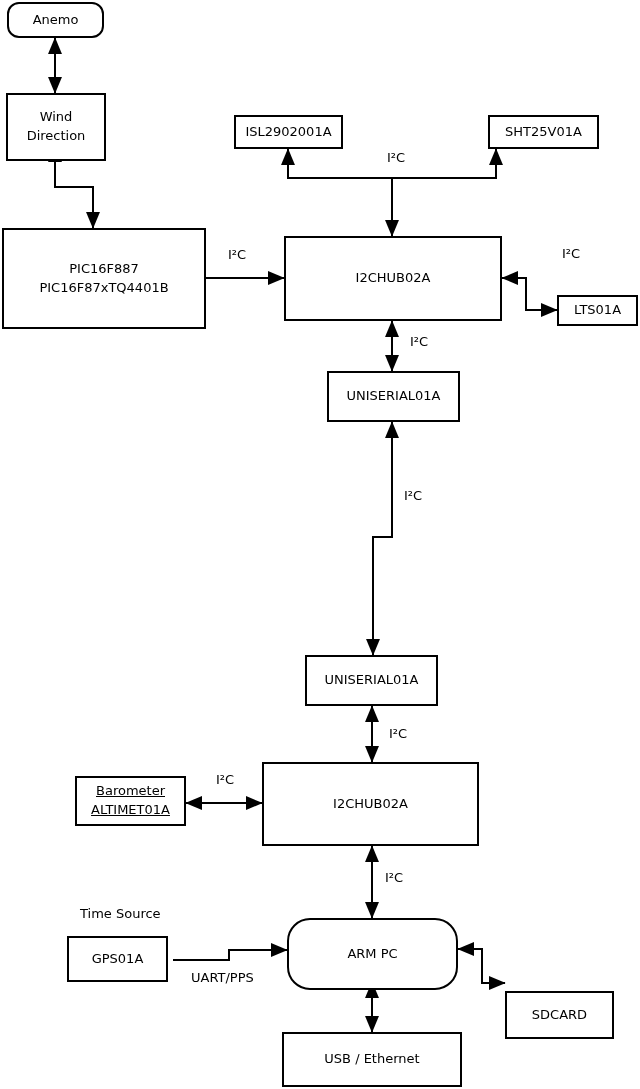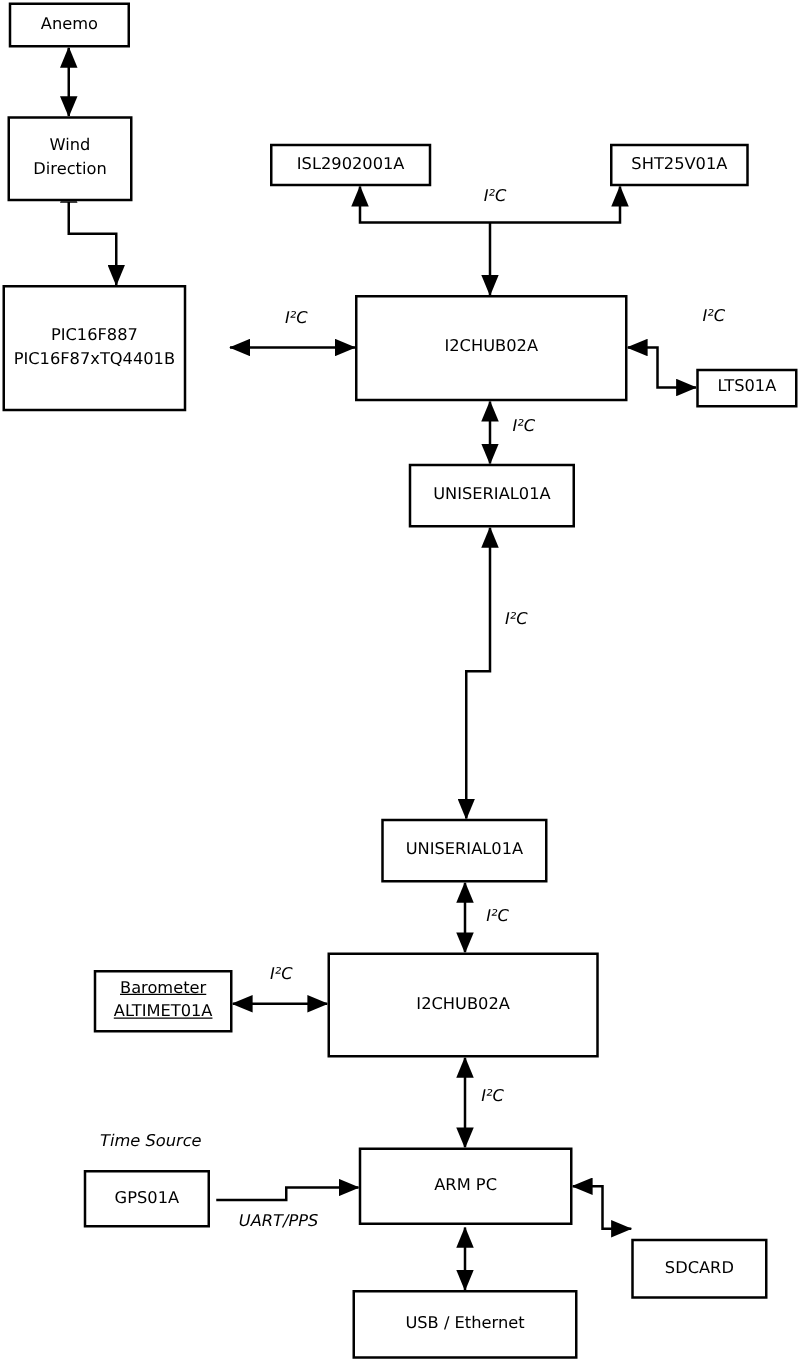--- a/index.html
+++ b/index.html
@@ -46,21 +46,20 @@
   .box-label {
     font-size: 13px;
     line-height: 1.45;
     white-space: pre-line;
   }
   .edge-label {
     position: absolute;
     font-size: 13px;
     line-height: 1.2;
     white-space: nowrap;
-    font-style: italic;
   }
 </style>
 </head>
 <body>
 
 <div class="canvas">
   <svg class="edges" viewBox="0 0 640 1089" xmlns="http://www.w3.org/2000/svg">
     <defs>
       <marker id="arrow" viewBox="0 0 12 10" refX="11.5" refY="5" markerWidth="17" markerHeight="14" markerUnits="userSpaceOnUse" orient="auto-start-reverse">
         <path class="arrow-head" d="M0,0 L12,5 L0,10 Z"></path>
@@ -78,32 +77,32 @@
         <polyline points="392,422 392,537 373,537 373,655" class="edge" marker-start="url(#arrow)" marker-end="url(#arrow)"></polyline>
         <polyline points="372,706 372,762" class="edge" marker-start="url(#arrow)" marker-end="url(#arrow)"></polyline>
         <polyline points="186,803 262,803" class="edge" marker-start="url(#arrow)" marker-end="url(#arrow)"></polyline>
         <polyline points="372,846 372,918" class="edge" marker-start="url(#arrow)" marker-end="url(#arrow)"></polyline>
         <polyline points="173,960 229,960 229,950 287,950" class="edge" marker-end="url(#arrow)"></polyline>
         <polyline points="458,949 482,949 482,983 505,983" class="edge" marker-start="url(#arrow)" marker-end="url(#arrow)"></polyline>
         <polyline points="372,982 372,1032" class="edge" marker-start="url(#arrow)" marker-end="url(#arrow)"></polyline>
       </g>
   </svg>
   <div id="node-layer">
-      <div class="box" style="left: 7px; top: 2px; width: 97px; height: 36px;">
+      <div class="box" style="left: 7px; top: 2px; width: 97px; height: 36px; border-radius: 12px;">
         <span class="box-label">Anemo</span>
       </div>
       <div class="box" style="left: 6px; top: 93px; width: 100px; height: 68px;">
         <span class="box-label">Wind
 Direction</span>
       </div>
-      <div class="box" style="left: 2px; top: 228px; width: 147px; height: 101px; text-align: center;">
+      <div class="box" style="left: 2px; top: 228px; width: 204px; height: 101px; text-align: center;">
         <span class="box-label">PIC16F887
 PIC16F87xTQ4401B</span>
       </div>
-      <div class="box" style="left: 216px; top: 115px; width: 129px; height: 34px;">
+      <div class="box" style="left: 234px; top: 115px; width: 109px; height: 34px;">
         <span class="box-label">ISL2902001A</span>
       </div>
       <div class="box" style="left: 440px; top: 115px; width: 111px; height: 34px; margin-left: 48px;">
         <span class="box-label">SHT25V01A</span>
       </div>
       <div class="box" style="left: 284px; top: 236px; width: 218px; height: 85px;">
         <span class="box-label">I2CHUB02A</span>
       </div>
       <div class="box" style="left: 557px; top: 295px; width: 81px; height: 31px;">
         <span class="box-label">LTS01A</span>
@@ -117,21 +116,21 @@
       <div class="box" style="left: 262px; top: 762px; width: 217px; height: 84px;">
         <span class="box-label">I2CHUB02A</span>
       </div>
       <div class="box" style="left: 75px; top: 776px; width: 111px; height: 50px; text-decoration: underline;">
         <span class="box-label">Barometer
 ALTIMET01A</span>
       </div>
       <div class="box" style="left: 67px; top: 936px; width: 101px; height: 46px;">
         <span class="box-label">GPS01A</span>
       </div>
-      <div class="box" style="left: 287px; top: 918px; width: 171px; height: 62px;">
+      <div class="box" style="left: 287px; top: 918px; width: 171px; height: 72px; border-radius: 23px;">
         <span class="box-label">ARM PC</span>
       </div>
       <div class="box" style="left: 505px; top: 991px; width: 109px; height: 48px;">
         <span class="box-label">SDCARD</span>
       </div>
       <div class="box" style="left: 282px; top: 1032px; width: 180px; height: 55px;">
         <span class="box-label">USB / Ethernet</span>
       </div>
     </div>
   <div id="label-layer">

